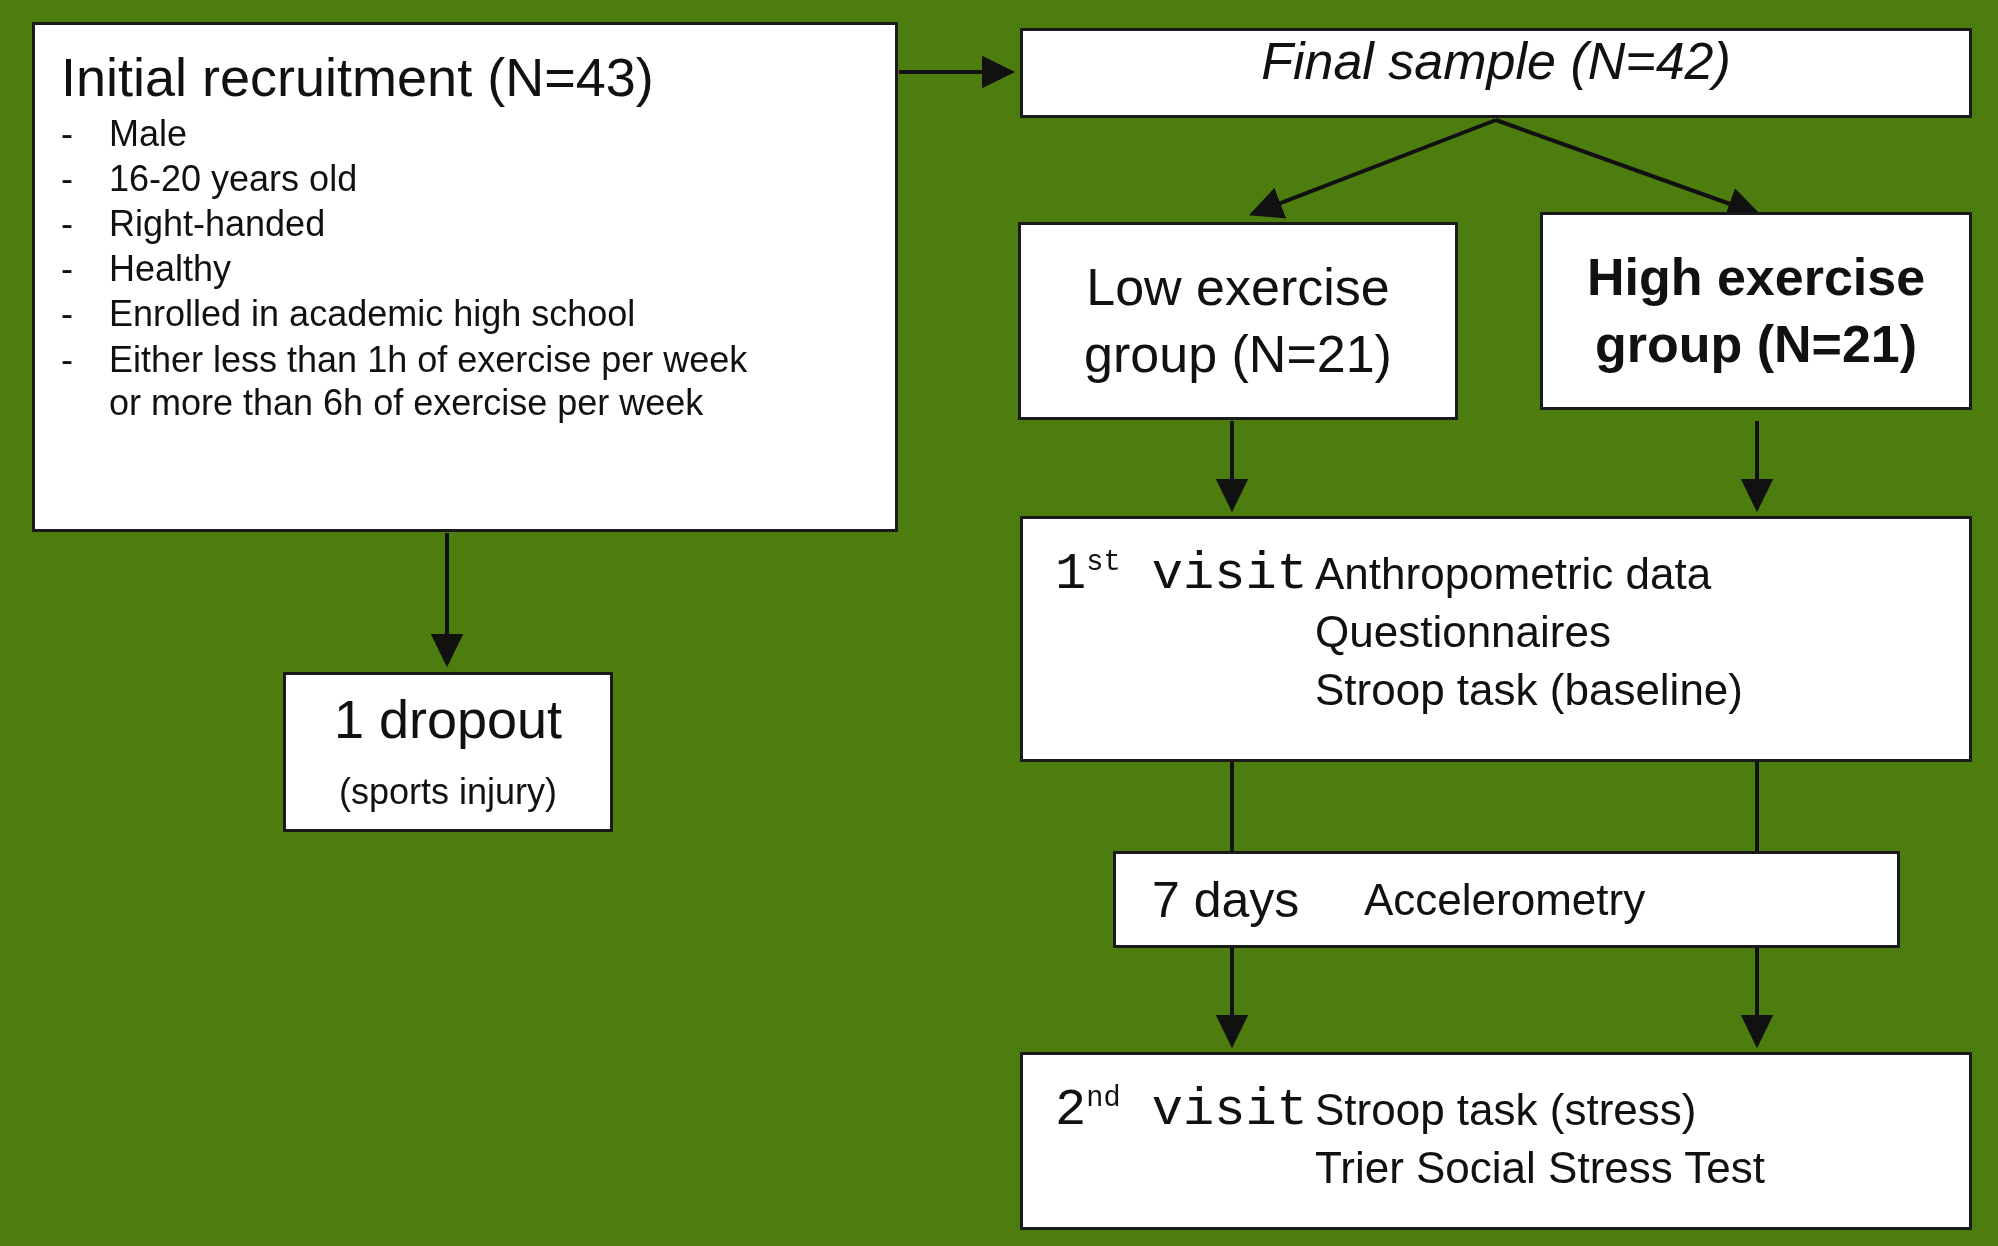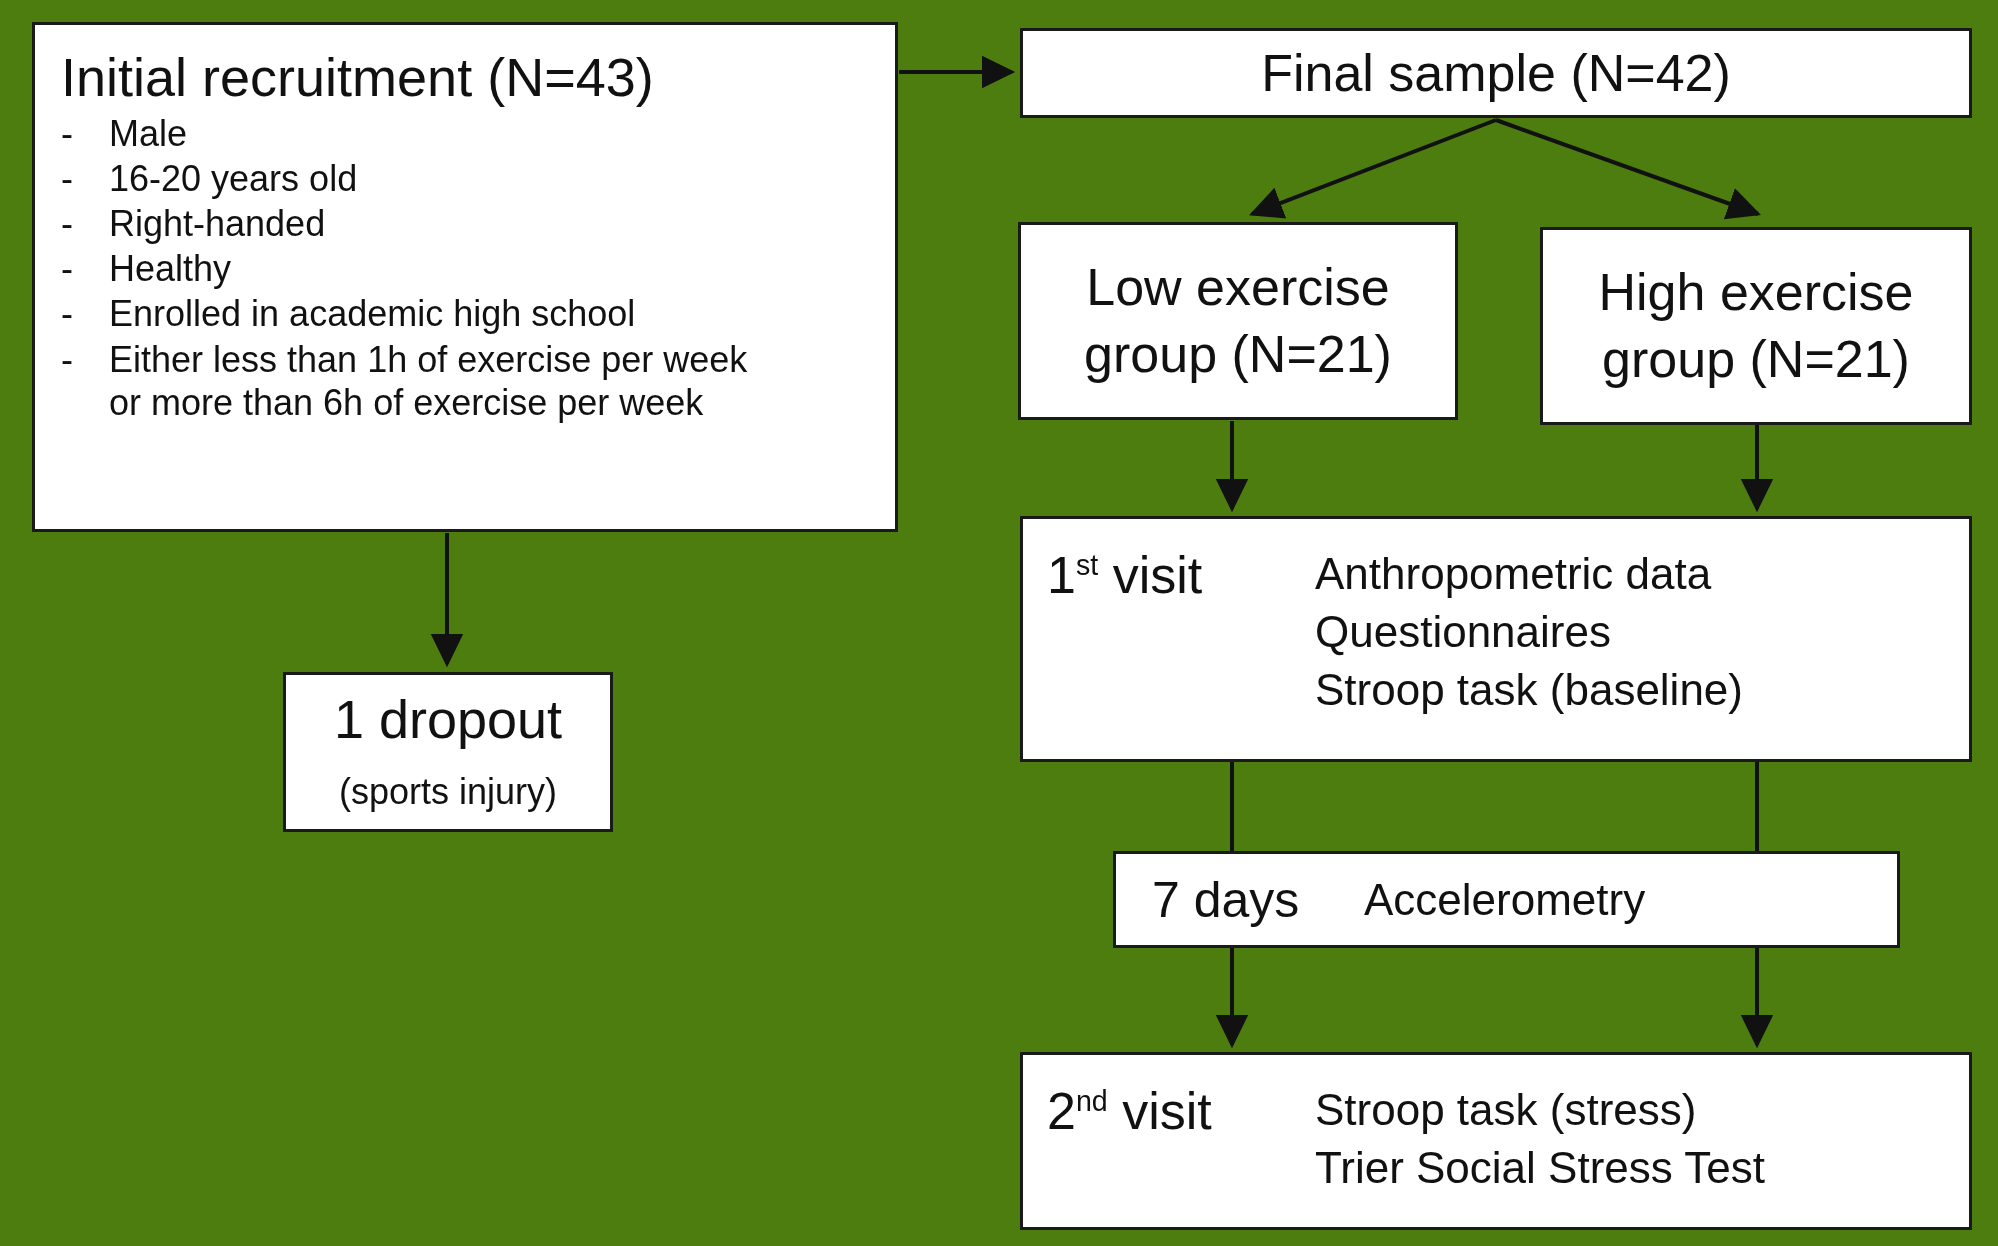--- a/index.html
+++ b/index.html
@@ -89,36 +89,37 @@
   }
 
   
   #box-final-sample {
     left: 1020px;
     top: 28px;
     width: 952px;
     height: 90px;
     display: flex;
     justify-content: center;
-    align-items: center;
     font-size: 52px;
+    font-style: italic;
   }
 
   
   #box-low-group {
     left: 1018px;
     top: 222px;
     width: 440px;
     height: 198px;
   }
   #box-high-group {
     left: 1540px;
-    top: 227px;
+    top: 212px;
     width: 432px;
     height: 198px;
+    font-weight: bold;
   }
   .group-inner {
     height: 100%;
     display: flex;
     flex-direction: column;
     justify-content: center;
     align-items: center;
     font-size: 52px;
     line-height: 1.28;
   }
@@ -139,23 +140,24 @@
   .visit-inner {
     height: 100%;
     display: flex;
     align-items: flex-start;
     padding-top: 26px;
     box-sizing: border-box;
   }
   .visit-label {
     flex: 0 0 292px;
     font-size: 52px;
-    padding-left: 24px;
+    padding-left: 32px;
     box-sizing: border-box;
     white-space: nowrap;
+    font-family: Liberation Mono, monospace;
   }
   .visit-label sup {
     font-size: 0.55em;
     vertical-align: super;
     line-height: 0;
   }
   .visit-tasks {
     flex: 1 1 auto;
     font-size: 44px;
     line-height: 1.32;

